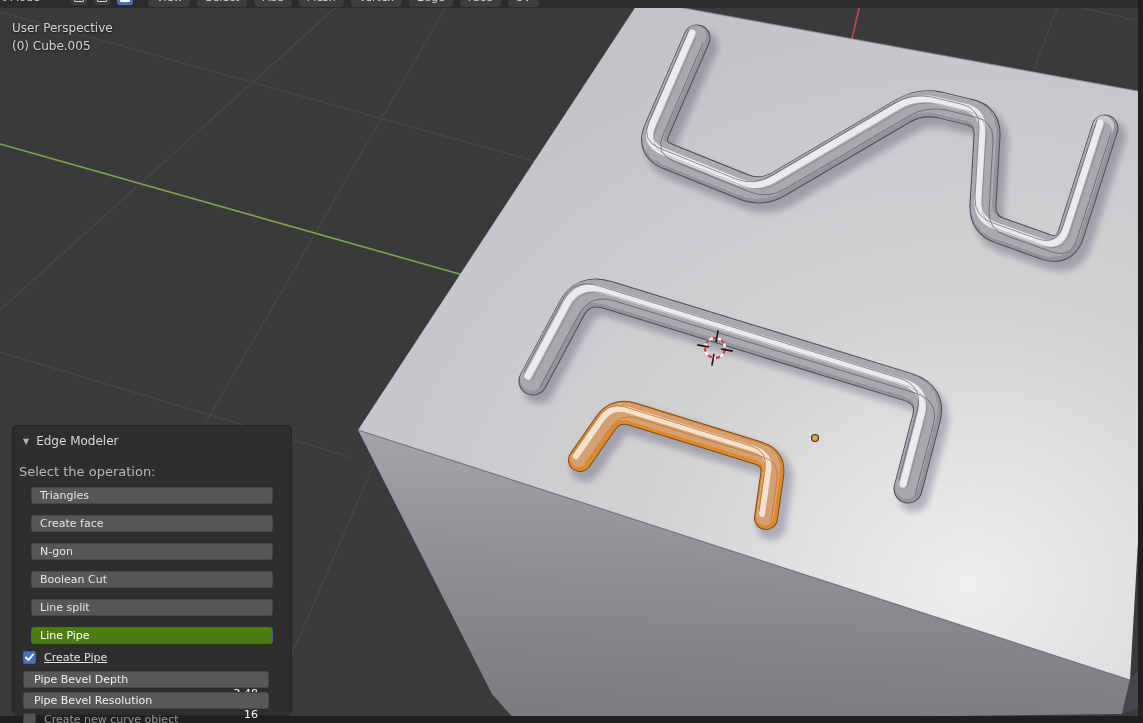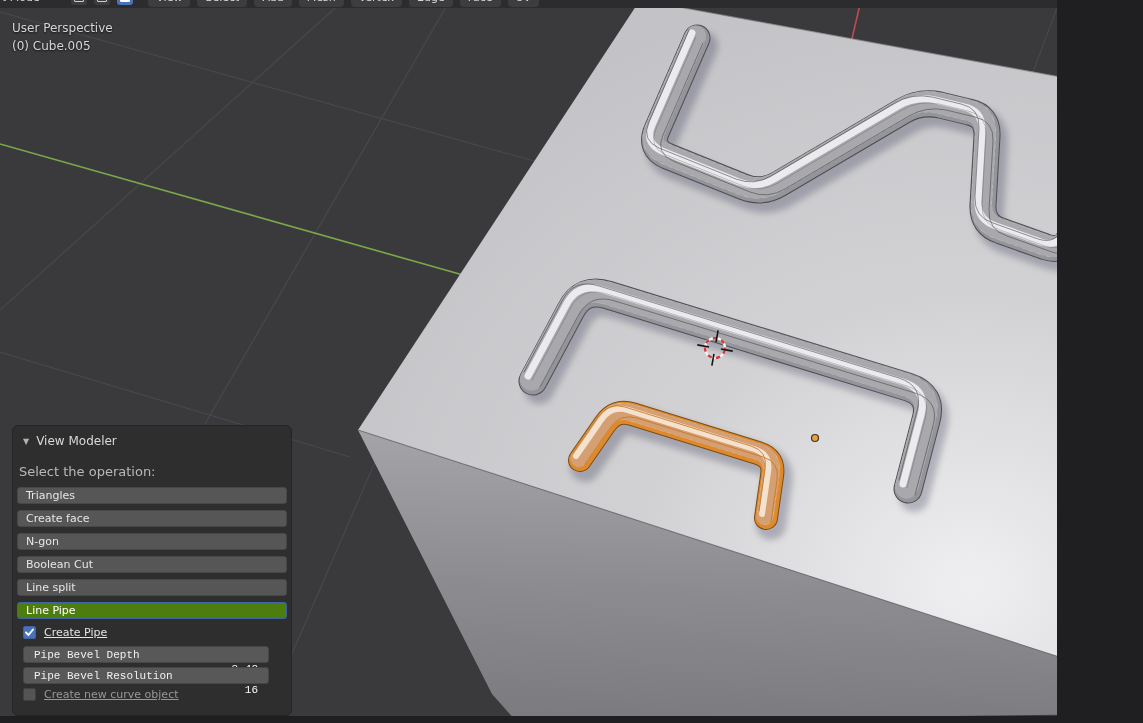--- a/index.html
+++ b/index.html
@@ -1,16 +1,16 @@
 <!DOCTYPE html>
 <html><head>
 <meta charset="utf-8">
 <style>
   html,body{margin:0;padding:0;background:#1f1f22;}
-  #app{position:relative;width:1057px;height:723px;overflow:hidden;
+  #app{position:relative;width:1138px;height:723px;overflow:hidden;
        font-family:"DejaVu Sans","Liberation Sans",sans-serif;background:#3a3a3d;}
   
   #topbar{position:absolute;left:0;top:0;width:100%;height:8px;background:#2c2c2e;
           overflow:hidden;z-index:5;}
   #topbar-inner{position:absolute;left:0;top:-14px;height:22px;display:flex;
                 align-items:center;gap:6px;}
   .mode-frag{color:#d8d8d8;font-size:11px;padding:3px 4px 3px 2px;white-space:nowrap;}
   .caret{color:#bdbdbd;font-size:9px;margin-left:-2px;margin-right:10px;}
   .mode-btn{width:16px;height:15px;border-radius:3px;background:#3d3d3f;
             display:flex;align-items:center;justify-content:center;margin-right:1px;}
@@ -42,33 +42,33 @@
   .o-ticks{stroke:rgba(186,106,26,.38);stroke-width:17px;stroke-dasharray:1.5 6;}
   .o-edge{stroke:rgba(200,120,30,.85);stroke-width:1px;}
   
   #panel{position:absolute;left:12px;top:425px;width:280px;height:291px;z-index:6;
          background:#2e2e2e;border:1px solid #242424;border-radius:6px;
          box-sizing:border-box;color:#d6d6d6;}
   .p-header{display:flex;align-items:center;gap:7px;padding:8px 10px 2px 10px;
             font-size:12px;color:#d9d9d9;}
   .p-tri{font-size:8px;color:#b3b3b3;}
   .p-prompt{font-size:13px;color:#b9b9b9;padding:14px 10px 8px 6px;}
-  .ops{display:flex;flex-direction:column;gap:6px;padding:0 4px;}
+  .ops{display:flex;flex-direction:column;gap:11px;padding:0 18px;}
   .op-btn{height:17px;background:#565656;border-radius:3px;color:#e6e6e6;font-size:11px;
           display:flex;align-items:center;padding-left:8px;border:1px solid #474747;
           box-sizing:border-box;}
   .op-btn.selected{background:#4d7c0f;border-color:#3f63a2;color:#fff;}
   .cb-row{display:flex;align-items:flex-end;gap:8px;padding:7px 10px 4px 10px;
           font-size:11px;color:#e3e3e3;text-decoration:underline;}
   .cb{width:13px;height:13px;border-radius:2px;background:#545454;border:1px solid #404040;
       box-sizing:border-box;display:flex;align-items:center;justify-content:center;}
   .cb.checked{background:#4a72b8;border-color:#3f63a2;}
   .cb.checked svg{display:block;}
   .cb-row.dim{color:#979797;padding-top:0;}
-  .sliders{display:flex;flex-direction:column;gap:4px;padding:3px 22px 4px 10px;font-family:Liberation Mono, monospace;}
+  .sliders{display:flex;flex-direction:column;gap:4px;padding:3px 22px 4px 10px;}
   .slider{height:17px;background:#585858;border:1px solid #464646;border-radius:3px;
           display:flex;align-items:center;justify-content:space-between;
           padding:0 10px;font-size:11px;color:#f0f0f0;box-sizing:border-box;}
   .slider .val{color:#fafafa;margin-top:28px;}
 </style>
 </head>
 <body>
 
 <div id="app">
 
@@ -196,21 +196,21 @@
   </div>
 
   <div id="vp-text">
     <div>User Perspective</div>
     <div>(0) Cube.005</div>
   </div>
 
   <div id="panel">
     <div class="p-header">
       <span class="p-tri">▼</span>
-      <span>View Modeler</span>
+      <span>Edge Modeler</span>
     </div>
     <div class="p-prompt">Select the operation:</div>
     <div class="ops" id="ops">
         <div class="op-btn">Triangles</div>
         <div class="op-btn">Create face</div>
         <div class="op-btn">N-gon</div>
         <div class="op-btn">Boolean Cut</div>
         <div class="op-btn">Line split</div>
         <div class="op-btn selected">Line Pipe</div>
       </div>

